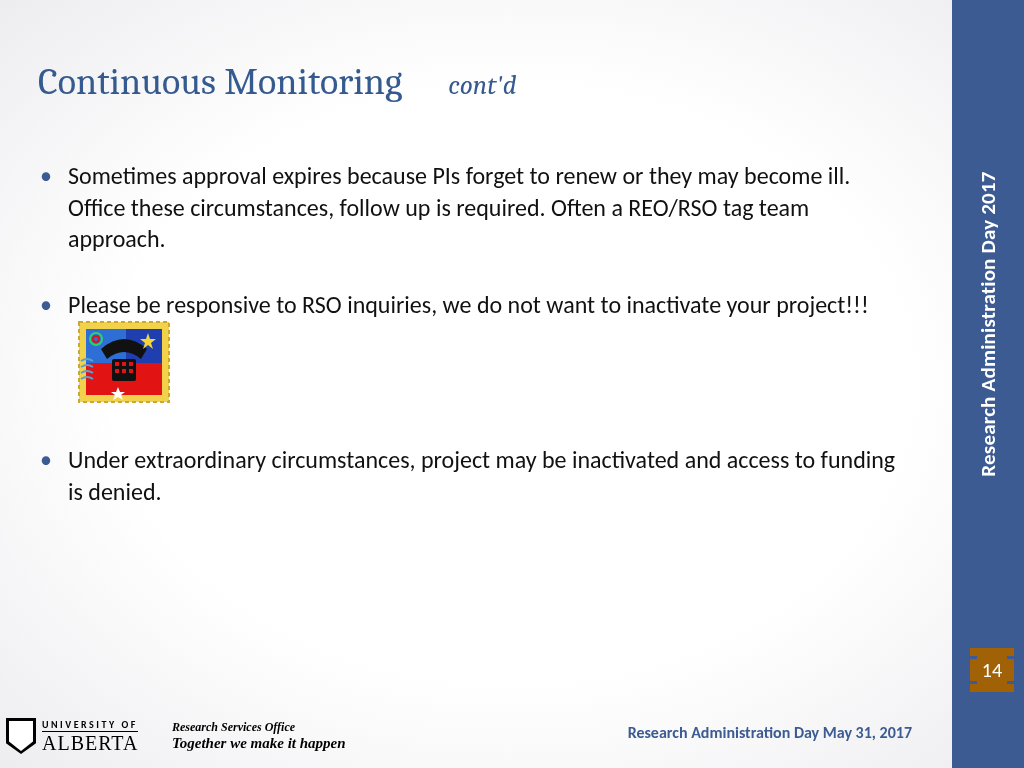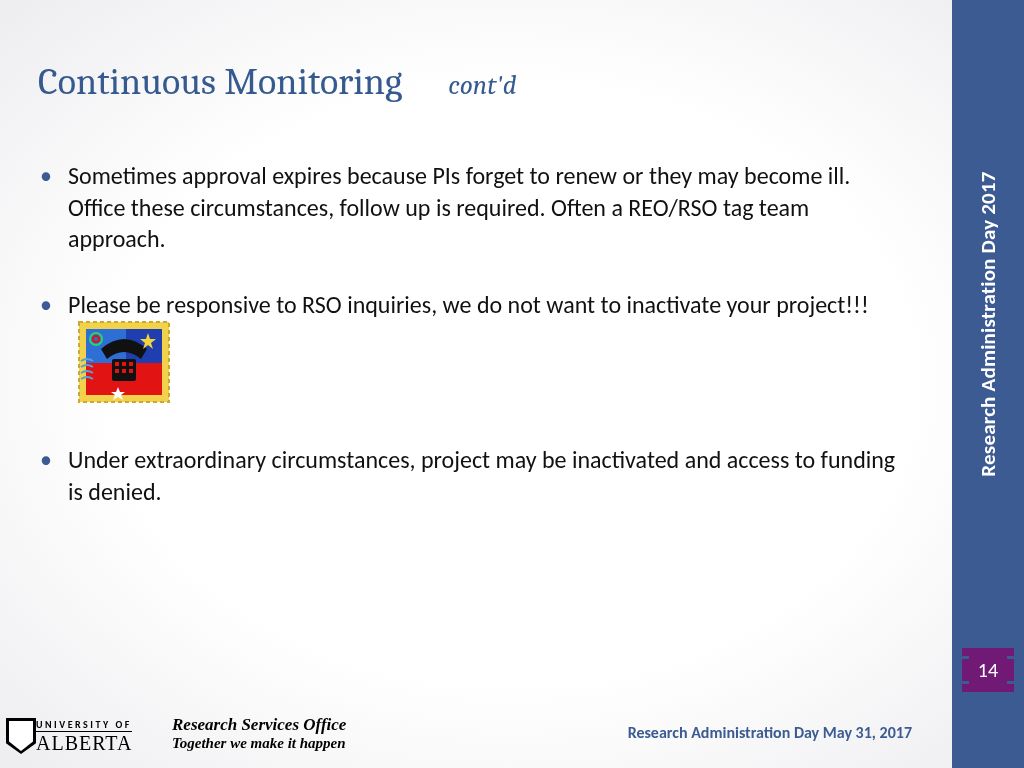--- a/index.html
+++ b/index.html
@@ -14,22 +14,22 @@
   }
   .sidebar-text {
     position:absolute; right:0; top:0; width:72px; height:648px;
     display:flex; align-items:center; justify-content:center;
   }
   .sidebar-text span{
     color:#ffffff; font-weight:600; font-size:21px;
     transform:rotate(-90deg); white-space:nowrap; letter-spacing:.2px;
   }
   .pagebox {
-    position:absolute; right:10px; bottom:76px; width:52px; height:44px;
-    background:#701a75; display:flex; align-items:center; justify-content:center;
+    position:absolute; right:10px; bottom:76px; width:44px; height:44px;
+    background:#a16207; display:flex; align-items:center; justify-content:center;
   }
   .pagebox .num { color:#fff; font-size:20px; }
   .bracket { position:absolute; width:10px; height:28px; border:3px solid #3b5b92; top:8px; }
   .bracket.left  { left:-3px;  border-right:none; border-top-left-radius:4px;  border-bottom-left-radius:4px; }
   .bracket.right { right:-3px; border-left:none;  border-top-right-radius:4px; border-bottom-right-radius:4px; }
 
   .title {
     position:absolute; left:38px; top:60px;
     font-family:"Cambria","Georgia",serif; color:#355a8f;
     font-size:38px; font-weight:400;
@@ -45,37 +45,37 @@
     color:#111; margin-bottom:34px;
   }
   ul.body > li::before{
     content:"•"; position:absolute; left:2px; top:0;
     color:#3b5b92; font-size:24px;
   }
 
   .phone-stamp { display:inline-block; vertical-align:middle; margin-left:10px; }
 
   .footer { position:absolute; left:0; bottom:8px; width:952px; height:52px; }
-  .logo { position:absolute; left:6px; bottom:6px; display:flex; align-items:center; gap:0; }
+  .logo { position:absolute; left:6px; bottom:6px; display:flex; align-items:center; gap:6px; }
   .shield {
     width:30px; height:36px; background:#000;
     clip-path:polygon(0 0,100% 0,100% 70%,50% 100%,0 70%);
     position:relative;
   }
   .shield::after{
     content:""; position:absolute; inset:3px; background:#fff;
     clip-path:polygon(0 0,100% 0,100% 68%,50% 100%,0 68%);
   }
   .logotext { line-height:1; }
   .logotext .small{ font-size:10px; letter-spacing:2.5px; font-weight:600; color:#000; }
   .logotext .big{ font-family:Liberation Serif, serif; font-size:20px; letter-spacing:1px; color:#000; }
   .logotext .rule{ height:1px; background:#000; margin:1px 0; }
 
   .office { position:absolute; left:172px; bottom:8px; font-family:"Times New Roman",serif; color:#000; }
-  .office .l1{ font-weight:700; font-style:italic; font-size:17px; }
+  .office .l1{ font-weight:700; font-style:italic; font-size:12px; }
   .office .l2{ font-weight:700; font-style:italic; font-size:15px; }
 
   .footer-right{
     position:absolute; right:40px; bottom:18px;
     color:#3b5b92; font-weight:700; font-size:16px;padding-left:14px;
   }
 </style>
 </head>
 <body>
 

